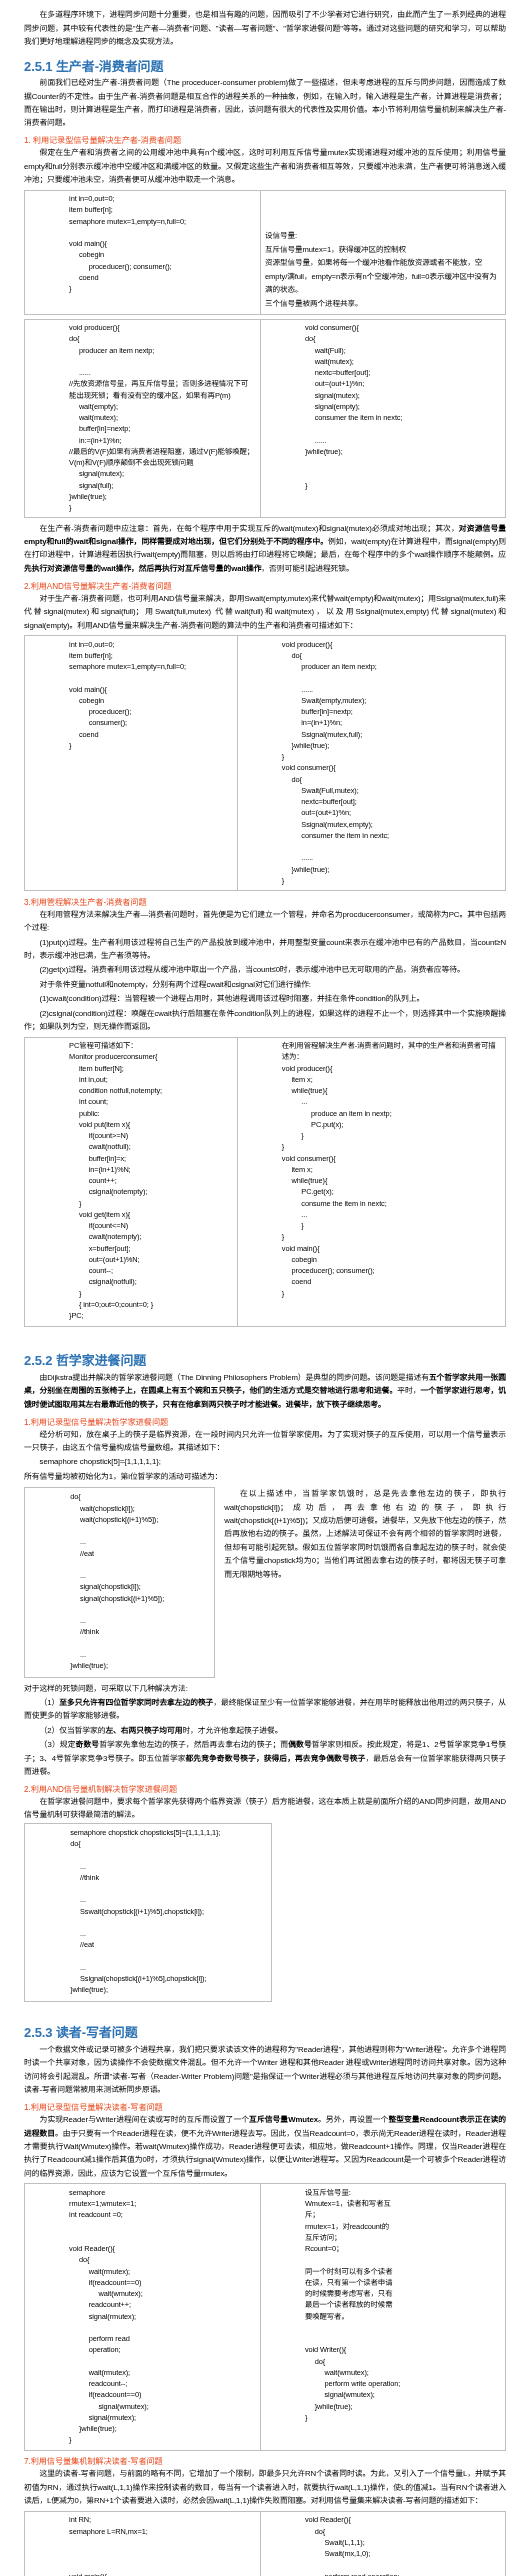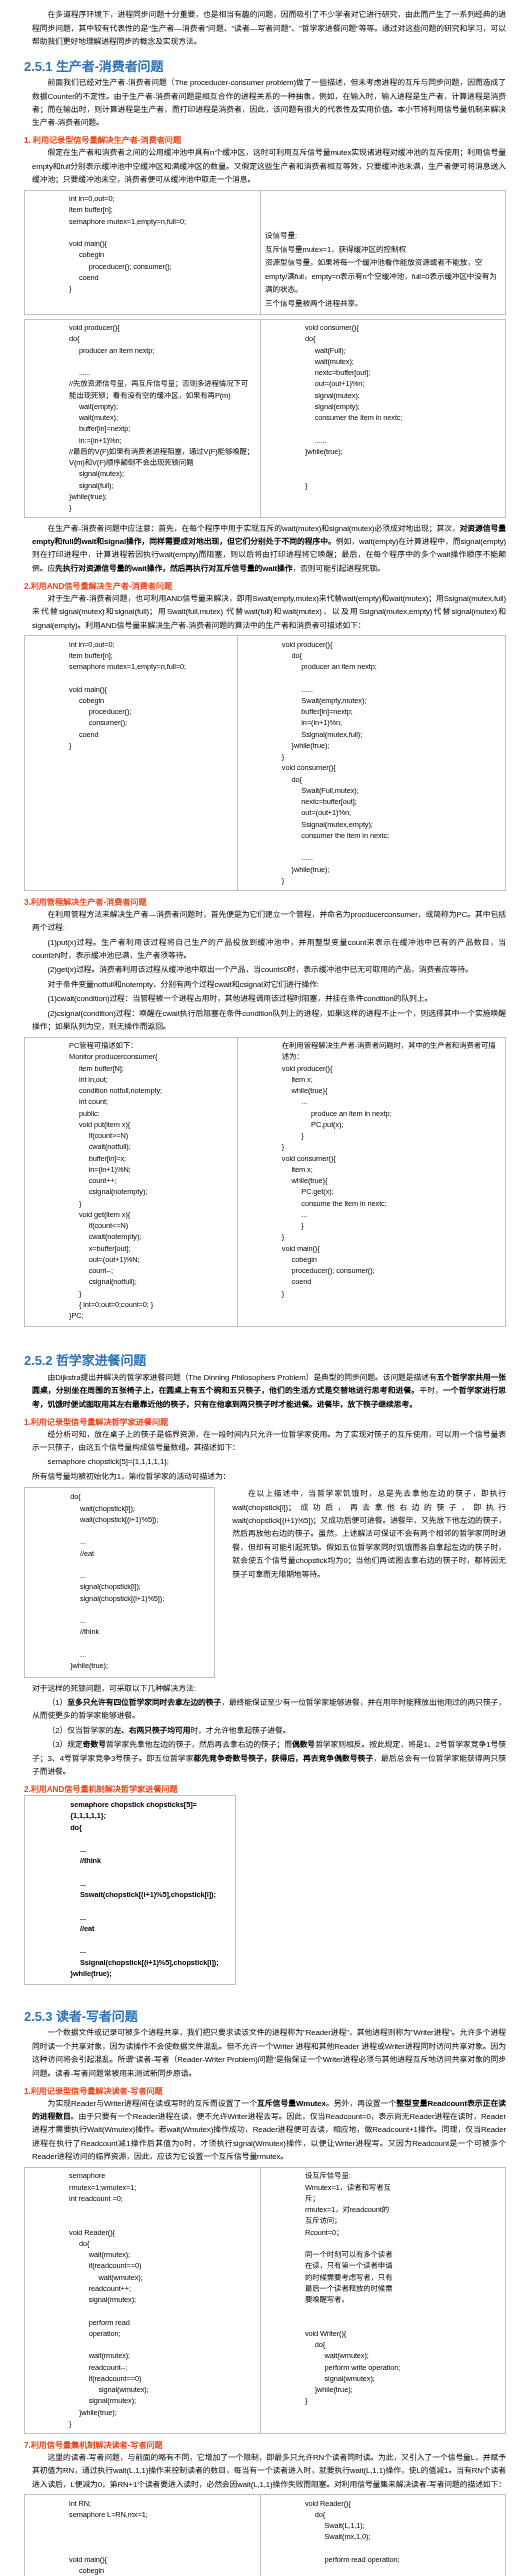--- a/index.html
+++ b/index.html
@@ -15,39 +15,39 @@
     -webkit-font-smoothing: antialiased;
   }
   .page {
     width: 530px;
     box-sizing: border-box;
     padding: 8.2px 24px 15.5px 24px;
   }
   p.body {
     font-size: 7.8px;
     line-height: 1.72;
-    margin: 0 0 1px 8px;
+    margin: 0 0 1px 0;
     text-align: justify;
     text-justify: inter-ideograph;
     letter-spacing: -0.1px;
   }
   p.indent {
     text-indent: 2em;
   }
   h2.sec {
     color: #2E74B5;
     font-size: 13px;
     font-weight: bold;
     margin: 7.2px 0 1.5px 0;
     letter-spacing: -0.1px;
   }
   h3.sub {
     color: #E8491E;
     font-size: 8.2px;
-    font-weight: bold;
+    font-weight: normal;
     margin: 3.6px 0 1px 0;
     letter-spacing: -0.1px;
   }
   b, strong { font-weight: bold; }
 
   
   table.codetbl {
     width: 100%;
     border-collapse: collapse;
     margin: 3.1px 0 3.1px 0;
@@ -338,22 +338,23 @@
     <span>（1）</span><b>至多只允许有四位哲学家同时去拿左边的筷子</b><span>，最终能保证至少有一位哲学家能够进餐，并在用毕时能释放出他用过的两只筷子，从而使更多的哲学家能够进餐。</span>
   </p>
   <p class="body indent">
     <span>（2）仅当哲学家的</span><b>左、右两只筷子均可用</b><span>时，才允许他拿起筷子进餐。</span>
   </p>
   <p class="body indent">
     <span>（3）规定</span><b>奇数号</b><span>哲学家先拿他左边的筷子，然后再去拿右边的筷子；而</span><b>偶数号</b><span>哲学家则相反。按此规定，将是1、2号哲学家竞争1号筷子；3、4号哲学家竞争3号筷子。即五位哲学家</span><b>都先竞争奇数号筷子，获得后，再去竞争偶数号筷子</b><span>，最后总会有一位哲学家能获得两只筷子而进餐。</span>
   </p>
 
   <h3 class="sub">2.利用AND信号量机制解决哲学家进餐问题</h3>
-
-  <div class="codebox" style="width:212px;font-weight:bold;">
+  <p class="body indent">在哲学家进餐问题中，要求每个哲学家先获得两个临界资源（筷子）后方能进餐，这在本质上就是前面所介绍的AND同步问题，故用AND信号量机制可获得最简洁的解法。</p>
+
+  <div class="codebox" style="width:248px;">
     <div class="codeblk">semaphore chopstick chopsticks[5]={1,1,1,1,1};
 do{
 
      ...
      //think
 
      ...
      Sswait(chopstick[(i+1)%5],chopstick[i]);
 
      ...

